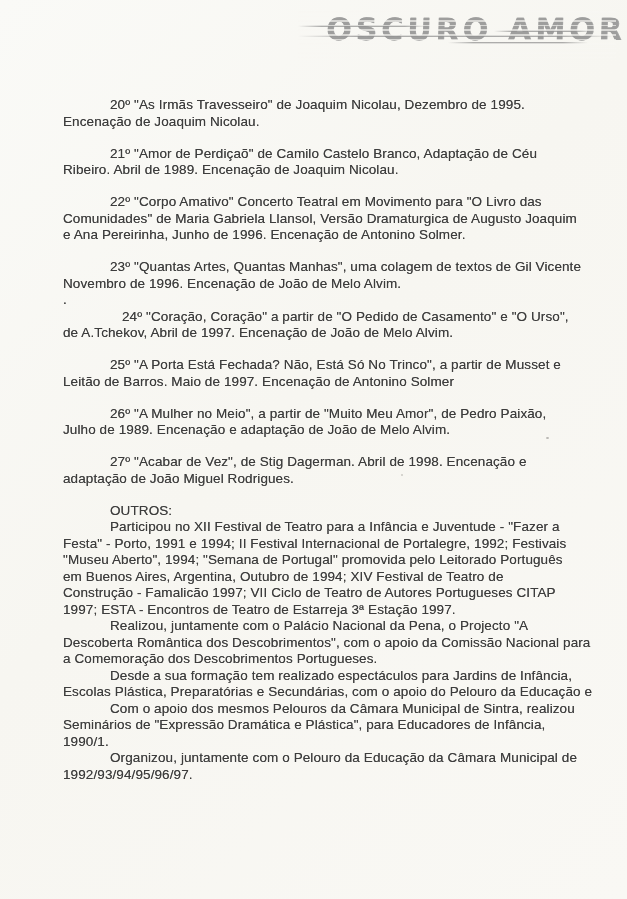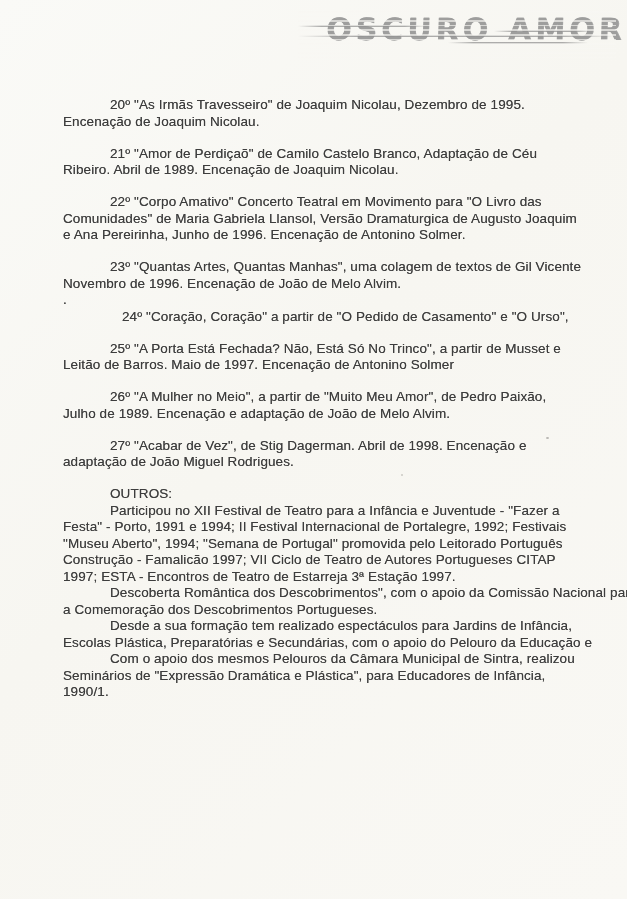--- a/index.html
+++ b/index.html
@@ -97,56 +97,61 @@
         <div class="line">Comunidades" de Maria Gabriela Llansol, Versão Dramaturgica de Augusto Joaquim</div>
         <div class="line">e Ana Pereirinha, Junho de 1996. Encenação de Antonino Solmer.</div>
       </div>
     <div class="para indent">
         <div class="line">23º "Quantas Artes, Quantas Manhas", uma colagem de textos de Gil Vicente</div>
         <div class="line">Novembro de 1996. Encenação de João de Melo Alvim.</div>
       </div>
     <div class="line dot">.</div>
     <div class="para indent-deep block">
         <div class="line">24º "Coração, Coração" a partir de "O Pedido de Casamento" e "O Urso",</div>
+        <div class="line">de A.Tchekov, Abril de 1997. Encenação de João de Melo Alvim.</div>
       </div>
     <div class="para indent block">
         <div class="line">25º "A Porta Está Fechada? Não, Está Só No Trinco", a partir de Musset e</div>
         <div class="line">Leitão de Barros. Maio de 1997. Encenação de Antonino Solmer</div>
       </div>
     <div class="para indent block">
         <div class="line">26º "A Mulher no Meio", a partir de "Muito Meu Amor", de Pedro Paixão,</div>
         <div class="line">Julho de 1989. Encenação e adaptação de João de Melo Alvim.</div>
       </div>
     <div class="para indent block">
         <div class="line">27º "Acabar de Vez", de Stig Dagerman. Abril de 1998. Encenação e</div>
         <div class="line">adaptação de João Miguel Rodrigues.</div>
       </div>
 
     <div class="outros">
       <div class="line outros-heading">OUTROS:</div>
       <div class="para indent">
           <div class="line">Participou no XII Festival de Teatro para a Infância e Juventude - "Fazer a</div>
           <div class="line">Festa" - Porto, 1991 e 1994; II Festival Internacional de Portalegre, 1992; Festivais</div>
           <div class="line">"Museu Aberto", 1994; "Semana de Portugal" promovida pelo Leitorado Português</div>
+          <div class="line">em Buenos Aires, Argentina, Outubro de 1994; XIV Festival de Teatro de</div>
           <div class="line">Construção - Famalicão 1997; VII Ciclo de Teatro de Autores Portugueses CITAP</div>
           <div class="line">1997; ESTA - Encontros de Teatro de Estarreja 3ª Estação 1997.</div>
         </div>
       <div class="para indent">
+          <div class="line">Realizou, juntamente com o Palácio Nacional da Pena, o Projecto "A</div>
           <div class="line">Descoberta Romântica dos Descobrimentos", com o apoio da Comissão Nacional para</div>
           <div class="line">a Comemoração dos Descobrimentos Portugueses.</div>
         </div>
       <div class="para indent">
           <div class="line">Desde a sua formação tem realizado espectáculos para Jardins de Infância,</div>
           <div class="line">Escolas Plástica, Preparatórias e Secundárias, com o apoio do Pelouro da Educação e</div>
         </div>
       <div class="para indent">
           <div class="line">Com o apoio dos mesmos Pelouros da Câmara Municipal de Sintra, realizou</div>
           <div class="line">Seminários de "Expressão Dramática e Plástica", para Educadores de Infância,</div>
           <div class="line">1990/1.</div>
         </div>
       <div class="para indent">
+          <div class="line">Organizou, juntamente com o Pelouro da Educação da Câmara Municipal de</div>
+          <div class="line">1992/93/94/95/96/97.</div>
         </div>
     </div>
   </div>
 
   <div class="speck k1"></div>
   <div class="speck k2"></div>
 </div>
 
 </body></html>

